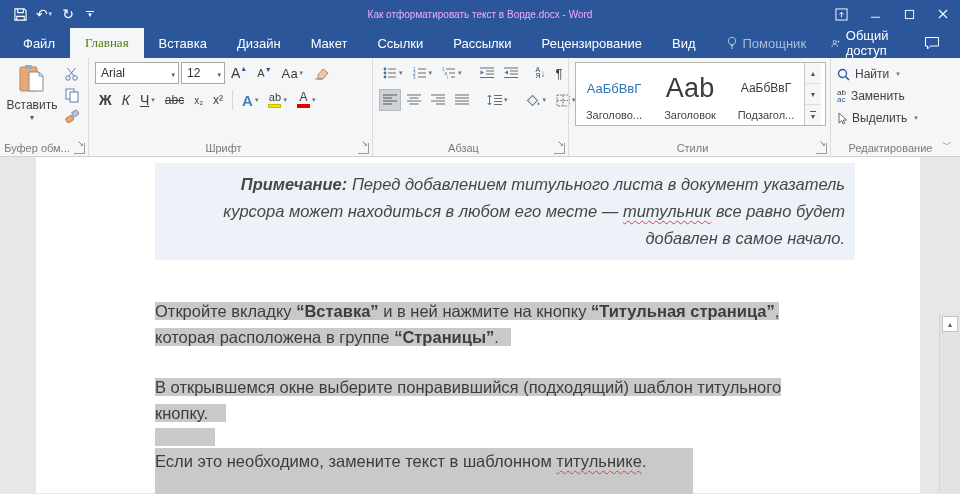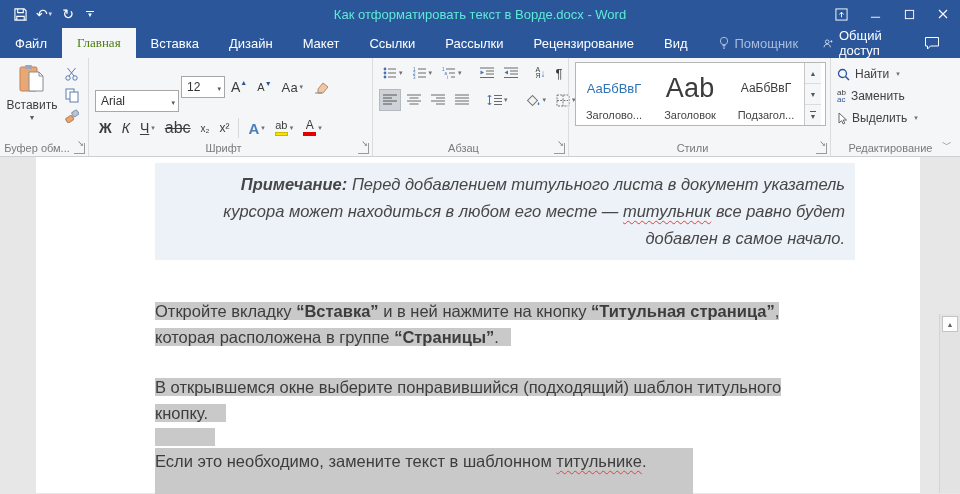--- a/index.html
+++ b/index.html
@@ -9,28 +9,28 @@
 
   
   .titlebar { position:relative; height:28px; background:#2b579a; display:flex; align-items:center; }
   .qat { display:flex; align-items:center; gap:4px; padding-left:10px; color:#fff; }
   .qat .qbtn { display:inline-flex; align-items:center; justify-content:center;
     min-width:20px; height:22px; color:#fff; font-size:14px; }
   .qat .mini-caret { font-size:7px; color:#cfd9ea; margin-left:1px; }
   .qat-more { display:inline-flex; flex-direction:column; align-items:center; margin-left:4px; }
   .qat-more .bar { width:8px; border-top:1px solid #fff; margin-bottom:1px; }
   .qat-more .v { font-size:7px; color:#fff; line-height:4px; }
-  .win-title { position:absolute; left:0; right:0; text-align:center; color:#5eead4;
-    font-size:13px; pointer-events:none; }
+  .win-title { position:absolute; left:0; right:0; text-align:center; color:#f0abfc;
+    font-size:10px; pointer-events:none; }
   .win-controls { margin-left:auto; display:flex; height:28px; }
   .wbtn { width:34px; height:28px; display:flex; align-items:center; justify-content:center; color:#fff; }
   .wbtn svg { display:block; }
 
   
-  .tabrow { height:30px; background:#2b579a; display:flex; align-items:stretch; padding-left:0; }
+  .tabrow { height:30px; background:#2b579a; display:flex; align-items:stretch; padding-left:8px; }
   .tab { display:flex; align-items:center; padding:0 15px; color:#fff; font-size:13px; white-space:nowrap; }
   .tab.active { background:#f5f6f7; color:#4d7c0f;font-family:Liberation Serif, serif; }
   .tab.assistant { color:#aabcdb; gap:5px; }
   .tabrow-right { margin-left:auto; display:flex; align-items:center; padding-right:10px; gap:4px; }
   .share { display:flex; align-items:center; gap:6px; color:#fff; font-size:13px; padding:0 10px; }
   .comment-btn { display:flex; align-items:center; padding:0 10px; }
 
   
   .ribbon { position:relative; height:99px; background:#f5f6f7; border-bottom:1px solid #cfcfcf;
     display:flex; align-items:stretch; }
@@ -55,21 +55,21 @@
   .clip-col { display:flex; flex-direction:column; gap:3px; padding-top:3px; }
   .clip-col .rbtn { height:18px; }
 
   
   .row { display:flex; align-items:center; gap:2px; }
   .combo { display:flex; align-items:center; justify-content:space-between; background:#fff;
     border:1px solid #a8a8a8; height:22px; font-size:12px; color:#333; padding:0 3px 0 5px; }
   .combo .caret::after { color:#555; }
   .letter { font-size:14px; color:#3c3c3c; }
   .b { font-weight:bold; } .i { font-style:italic; } .u { text-decoration:underline; }
-  .strike { text-decoration:line-through; font-size:16px;text-align:right; }
+  .strike { text-decoration:line-through; font-size:12px;text-align:right; }
   .colorbtn { display:flex; flex-direction:column; align-items:center; line-height:11px; }
   .colorbtn .bar { width:13px; height:4px; margin-top:1px; }
   .vdiv { width:1px; height:20px; background:#d8d8d8; margin:0 3px; }
 
   
   .pbtn svg { display:block; }
 
   
   .gallery { display:flex; border:1px solid #b6b6b6; background:#fff; height:64px; }
   .stylecard { width:76px; display:flex; flex-direction:column; align-items:center;
@@ -233,21 +233,21 @@
               </svg>
           </span>
         </div>
       </div>
       <div class="gl">Буфер обм...</div>
       <div class="launcher"></div>
     </div>
 
     <div class="group" style="width:284px;">
       <div class="row" style="margin-bottom:5px;">
-        <span class="combo" style="width:84px;margin-top:28px;">
+        <span class="combo" style="width:84px;">
           <span>Arial</span>
           <span class="caret"></span>
         </span>
         <span class="combo" style="width:44px;">
           <span>12</span>
           <span class="caret"></span>
         </span>
         <span class="rbtn">
           <span class="letter">А</span>
             <span style="font-size:7px;color:#2b579a;position:relative;top:-5px;">▲</span>

